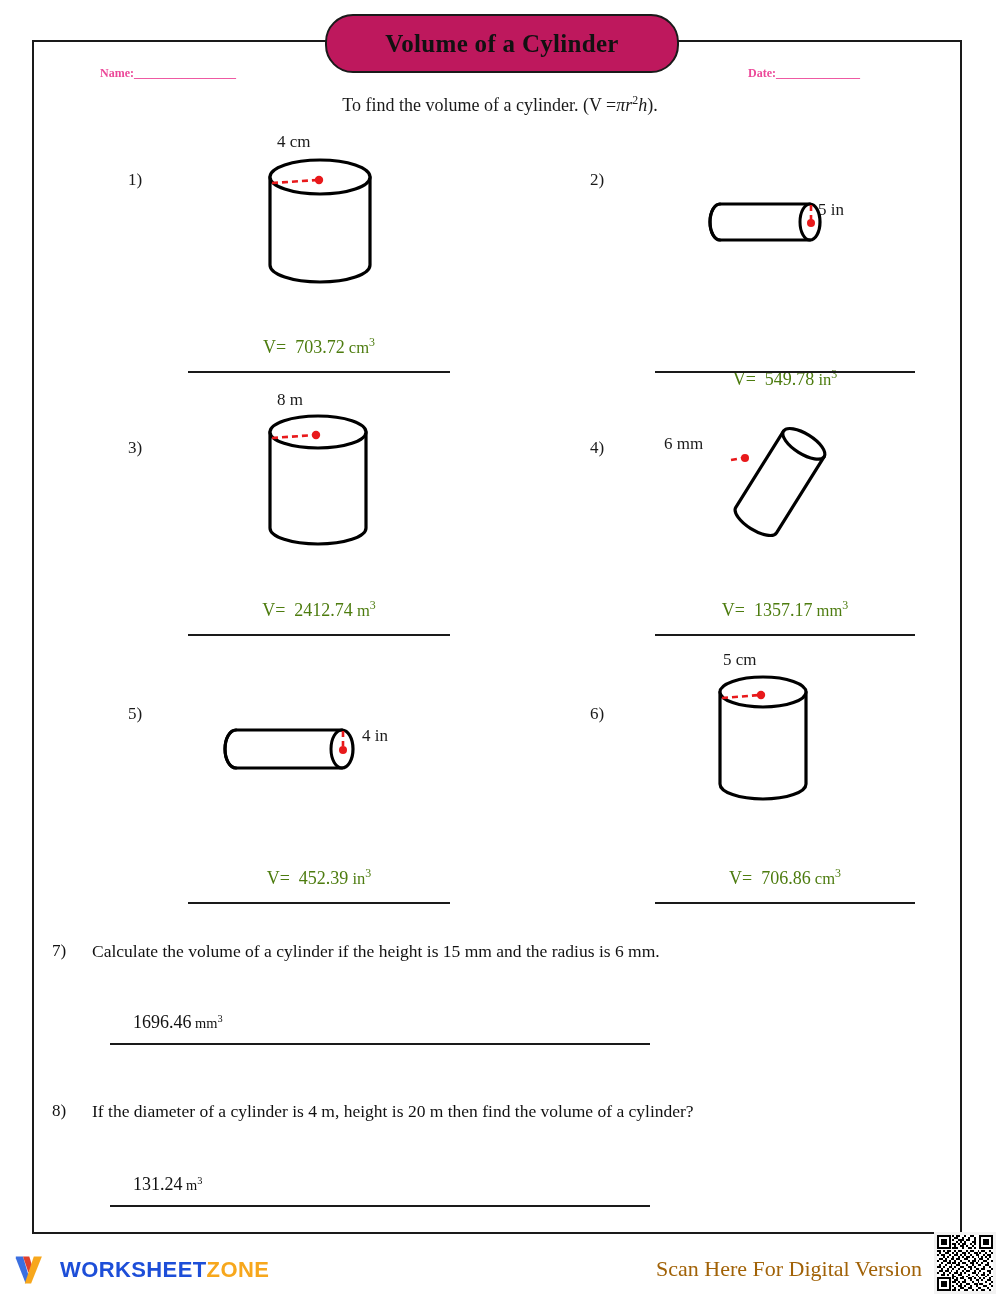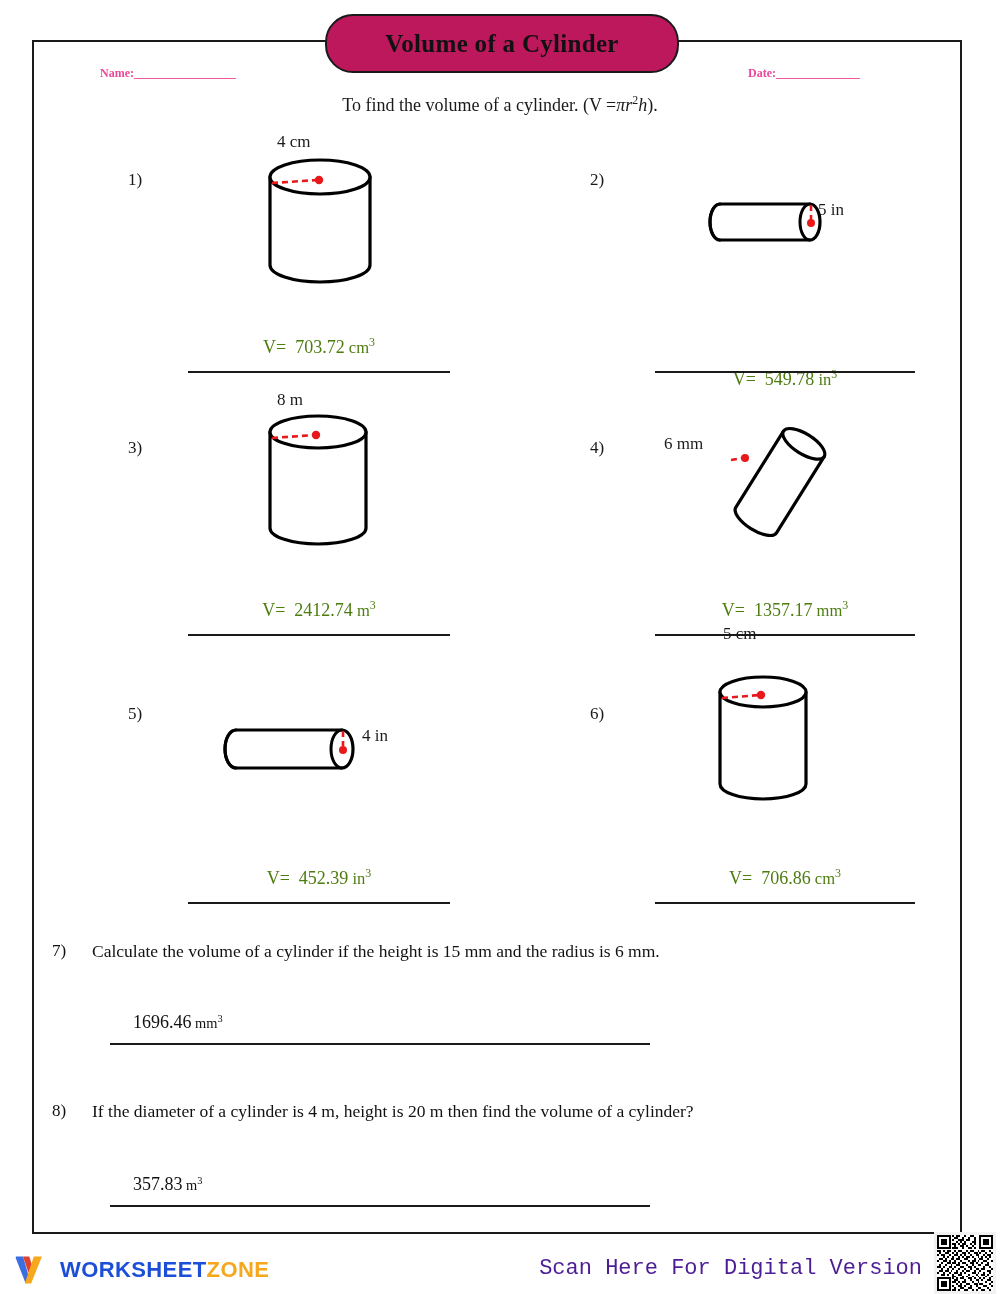--- a/index.html
+++ b/index.html
@@ -173,23 +173,23 @@
     font-size: 22px;
     letter-spacing: 0.4px;
   }
   .brand-blue { color: #1d4ed8; }
   .brand-orange { color: #f7a71c; }
 
   #scan-text {
     position: absolute;
     right: 78px;
     top: 1256px;
-    font-family: Liberation Mono, monospace;
+    font-family: Liberation Serif, serif;
     font-size: 22px;
-    color: #4c1d95;
+    color: #a16207;
     white-space: nowrap;
   }
   #qr-code {
     position: absolute;
     right: 4px;
     top: 1232px;
     width: 62px;
     height: 62px;
     background: #f2f2f2;
     padding: 3px;
@@ -283,21 +283,21 @@
   <path class="cyl-stroke-thin" d="M120,10 A11,19 0 0 0 120,48"></path>
   <line class="radius-dash" x1="121" y1="11" x2="121" y2="26"></line>
   <circle class="radius-dot" cx="121" cy="30" r="4"></circle>
 </svg>
 <div class="answer-row" style="left:188px; top:866px; width:262px;">
   <span class="vlabel">V=</span><span>452.39</span><span class="unit"> <span>in</span><sup>3</sup></span>
 </div>
 <div class="answer-line" style="left:188px; top:902px; width:262px;"></div>
 
 <div class="prob-num" style="left:590px; top:704px;">6)</div>
-<div class="dim-label" style="left:723px; top:624px;">5 cm</div>
+<div class="dim-label" style="left:723px; top:650px;">5 cm</div>
 <div class="dim-label" style="left:733px; top:744px;">9 cm</div>
 <svg class="cyl-svg" style="left:712px; top:672px;" width="102" height="136" viewBox="0 0 102 136">
   <path class="cyl-stroke" d="M8,20 L8,112 A43,15 0 0 0 94,112 L94,20 Z"></path>
   <ellipse class="cyl-stroke" cx="51" cy="20" rx="43" ry="15"></ellipse>
   <line class="radius-dash" x1="10" y1="26" x2="48" y2="23"></line>
   <circle class="radius-dot" cx="49" cy="23" r="4.2"></circle>
 </svg>
 <div class="answer-row" style="left:655px; top:866px; width:260px;">
   <span class="vlabel">V=</span><span>706.86</span><span class="unit"> <span>cm</span><sup>3</sup></span>
 </div>
@@ -306,21 +306,21 @@
 <div class="wp-num" style="left:52px; top:941px;">7)</div>
 <div class="wp-text" style="left:92px; top:941px;">Calculate the volume of a cylinder if the height is 15 mm and the radius is 6 mm.</div>
 <div class="wp-answer" style="left:133px; top:1012px;">
   <span>1696.46</span><span class="unit"> <span>mm</span><sup>3</sup></span>
 </div>
 <div class="wp-line" style="left:110px; top:1043px; width:540px;"></div>
 
 <div class="wp-num" style="left:52px; top:1101px;">8)</div>
 <div class="wp-text" style="left:92px; top:1101px;">If the diameter of a cylinder is 4 m, height is 20 m then find the volume of a cylinder?</div>
 <div class="wp-answer" style="left:133px; top:1174px;">
-  <span>357.83</span><span class="unit"> <span>m</span><sup>3</sup></span>
+  <span>131.24</span><span class="unit"> <span>m</span><sup>3</sup></span>
 </div>
 <div class="wp-line" style="left:110px; top:1205px; width:540px;"></div>
 
 <div id="footer-logo">
   <svg class="logo-mark" viewBox="0 0 40 34">
     <path d="M2,2 L10,2 L17,26 L13,32 L2,4 Z" fill="#3b6fe0"></path>
     <path d="M10,2 L17,2 L20,12 L16,20 Z" fill="#e0402c"></path>
     <path d="M22,2 L31,2 L19,32 L12,32 Z" fill="#f7a71c"></path>
   </svg>
   <span class="logo-text"><span class="brand-blue">WORKSHEET</span><span class="brand-orange">ZONE</span></span>

